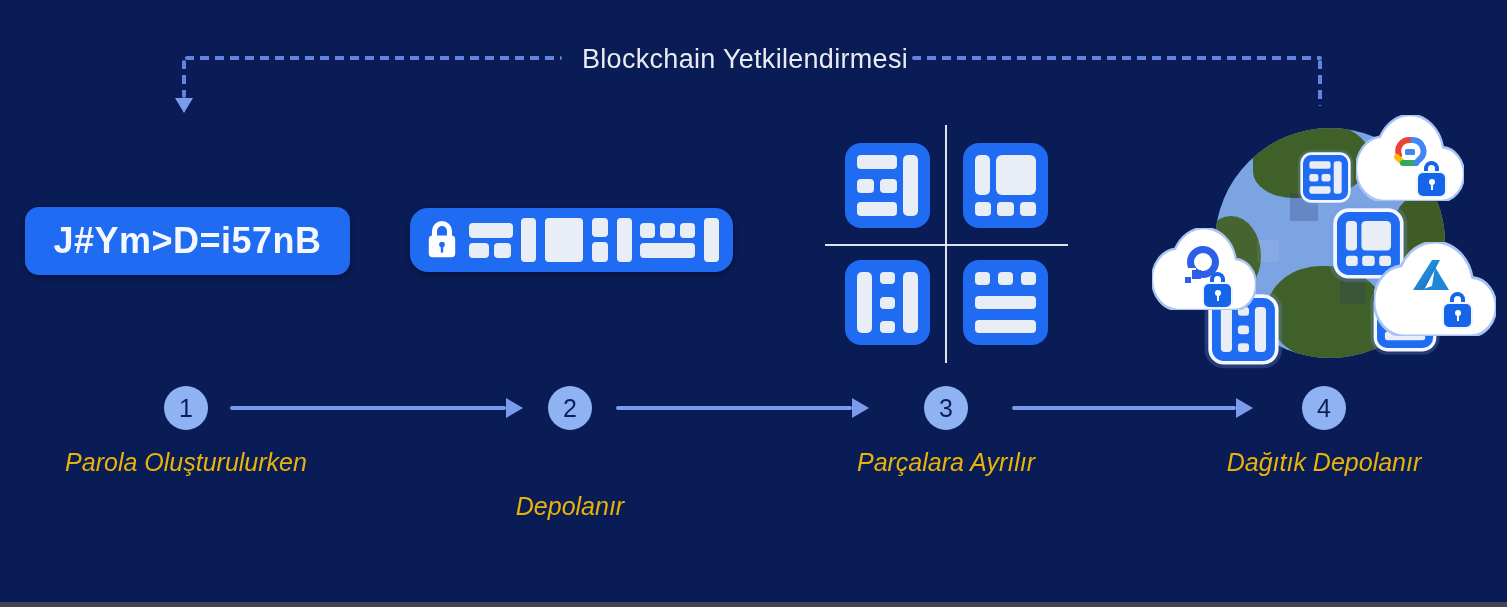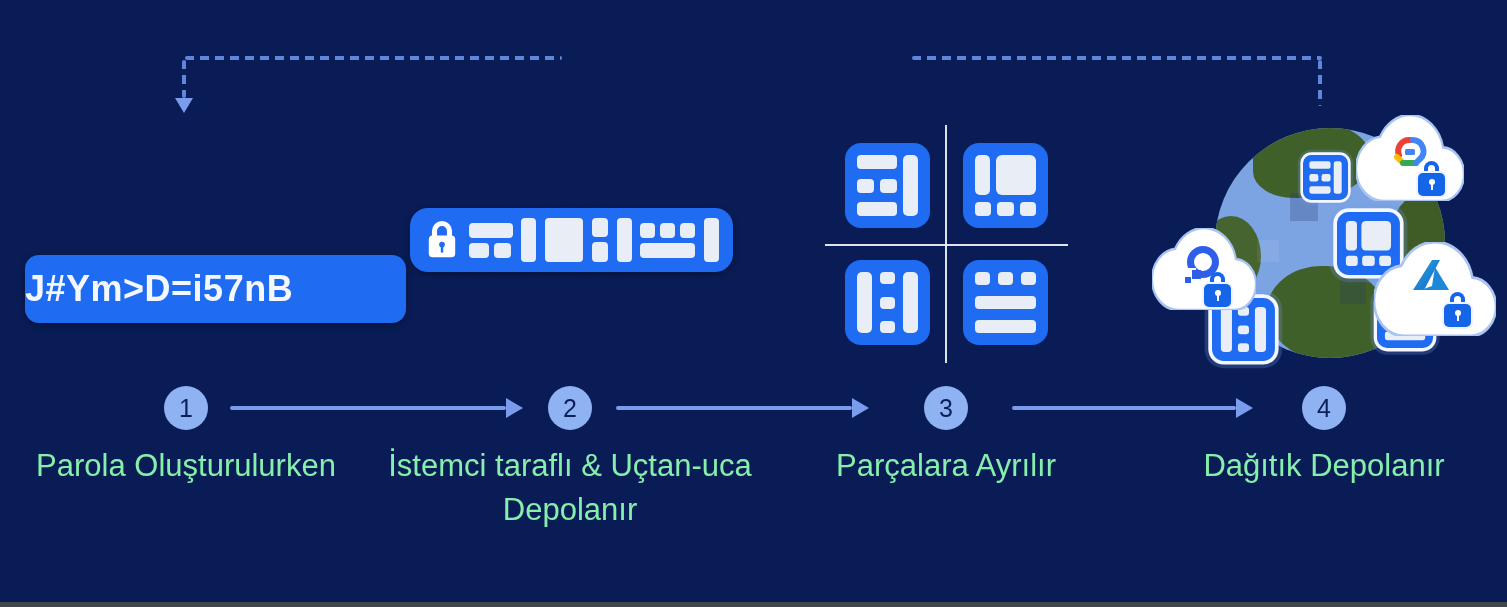--- a/index.html
+++ b/index.html
@@ -17,21 +17,21 @@
   .canvas{
     position:relative;width:1507px;height:607px;background:var(--bg);
     overflow:hidden;font-family:"Liberation Sans",sans-serif;
   }
   
   .dash-h{position:absolute;height:4px;background:repeating-linear-gradient(90deg,var(--dash) 0 9px,transparent 9px 15px);border-radius:2px;}
   .dash-v{position:absolute;width:4px;background:repeating-linear-gradient(180deg,var(--dash) 0 9px,transparent 9px 15px);border-radius:2px;}
   .arrow-down{position:absolute;width:0;height:0;border-left:9px solid transparent;border-right:9px solid transparent;border-top:15px solid var(--arrow);}
   .diagram-title{position:absolute;top:44px;left:745px;transform:translateX(-50%);font-size:27px;color:#e8ebf2;letter-spacing:.3px;white-space:nowrap;}
   
-  .pwbox{position:absolute;left:25px;top:207px;width:381px;height:68px;background:var(--blue);border-radius:14px;display:flex;align-items:center;justify-content:flex-start;box-shadow:0 2px 6px rgba(0,0,10,.35);margin-top:48px;}
+  .pwbox{position:absolute;left:25px;top:207px;width:325px;height:68px;background:var(--blue);border-radius:14px;display:flex;align-items:center;justify-content:center;box-shadow:0 2px 6px rgba(0,0,10,.35);}
   .pwbox span{color:#f4f7fc;font-size:36px;font-weight:600;letter-spacing:.5px;}
   
   .encbox{position:absolute;left:410px;top:208px;width:323px;height:64px;background:var(--blue);border-radius:18px;display:flex;align-items:center;justify-content:space-between;padding:0 14px;box-sizing:border-box;box-shadow:0 2px 6px rgba(0,0,10,.35);}
   .encbox .chunk{background:var(--chunk);border-radius:4px;}
   .enc-group{display:flex;flex-direction:column;gap:5px;}
   .enc-row{display:flex;gap:5px;}
   .vchunk{width:15px;height:44px;border-radius:5px;}
   .bigchunk{width:38px;height:44px;border-radius:7px;}
   
   .crossline{position:absolute;background:rgba(240,244,250,.92);}
@@ -70,31 +70,32 @@
   .plock .pbody::before{content:"";position:absolute;left:50%;top:6px;width:6px;height:6px;margin-left:-3px;border-radius:50%;background:#fff;}
   .plock .pbody::after{content:"";position:absolute;left:50%;top:11px;width:2px;height:6px;margin-left:-1px;background:#fff;}
   .aws-text{font-weight:700;font-size:25px;color:#222b38;letter-spacing:1px;line-height:1;}
   .do-ring{position:absolute;width:32px;height:32px;border:7px solid #2e5fe8;border-radius:50%;box-sizing:border-box;}
   .do-mask{position:absolute;width:12px;height:12px;background:#fff;}
   .do-sq{position:absolute;background:#2e5fe8;}
   
   .stepnum{position:absolute;top:386px;width:44px;height:44px;border-radius:50%;background:var(--lightblue);color:var(--navytext);display:flex;align-items:center;justify-content:center;font-size:25px;}
   .arrowline{position:absolute;top:406px;height:4px;background:var(--arrow);border-radius:2px;}
   .arrowhead{position:absolute;top:398px;width:0;height:0;border-left:17px solid var(--arrow);border-top:10px solid transparent;border-bottom:10px solid transparent;}
-  .steplabel{position:absolute;transform:translateX(-50%);font-size:31px;color:#86efac;white-space:nowrap;}
+  .steplabel{position:absolute;transform:translateX(-50%);font-size:25px;color:#eab308;white-space:nowrap;font-style:italic;}
   .bottom-strip{position:absolute;left:0;right:0;bottom:0;height:5px;background:#41454e;}
 </style>
 </head>
 <body>
 
 <div class="canvas">
 
   <div class="dash-h" style="left:185px;top:56px;width:377px;"></div>
   <div class="dash-v" style="left:182px;top:60px;height:38px;"></div>
   <div class="arrow-down" style="left:175px;top:98px;"></div>
+  <div class="diagram-title">Blockchain Yetkilendirmesi</div>
   <div class="dash-h" style="left:912px;top:56px;width:410px;"></div>
   <div class="dash-v" style="left:1318px;top:60px;height:46px;"></div>
 
   <div class="pwbox">
     <span>J#Ym&gt;D=i57nB</span>
   </div>
 
   <div class="encbox">
     <svg width="36" height="44" viewBox="0 0 24 28">
       <path d="M7 12 V8 a5 5 0 0 1 10 0 v4" fill="none" stroke="#ffffff" stroke-width="3.4" stroke-linecap="round"></path>
@@ -294,19 +295,18 @@
       <span>3</span>
     </div>
   <div class="arrowline" style="left:1012px;width:224px;"></div>
   <div class="arrowhead" style="left:1236px;"></div>
 
   <div class="stepnum" style="left:1302px;">
       <span>4</span>
     </div>
 
   <div class="steplabel" style="left:186px;top:448px;">Parola Oluşturulurken</div>
-  <div class="steplabel" style="left:570px;top:448px;">İstemci taraflı &amp; Uçtan-uca</div>
   <div class="steplabel" style="left:570px;top:492px;">Depolanır</div>
   <div class="steplabel" style="left:946px;top:448px;">Parçalara Ayrılır</div>
   <div class="steplabel" style="left:1324px;top:448px;">Dağıtık Depolanır</div>
 
   <div class="bottom-strip"></div>
 </div>
 
 </body></html>

